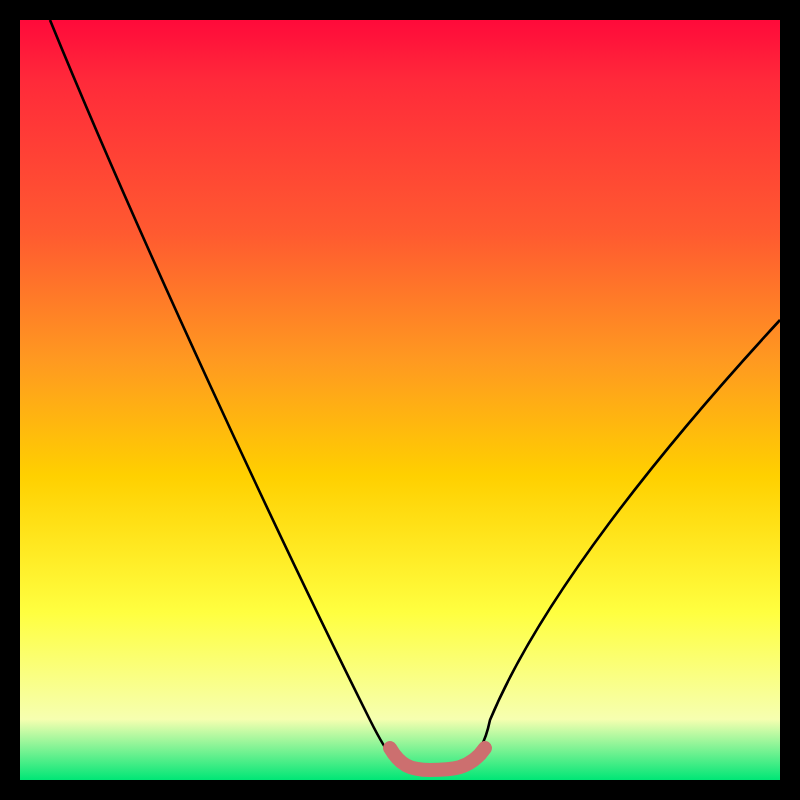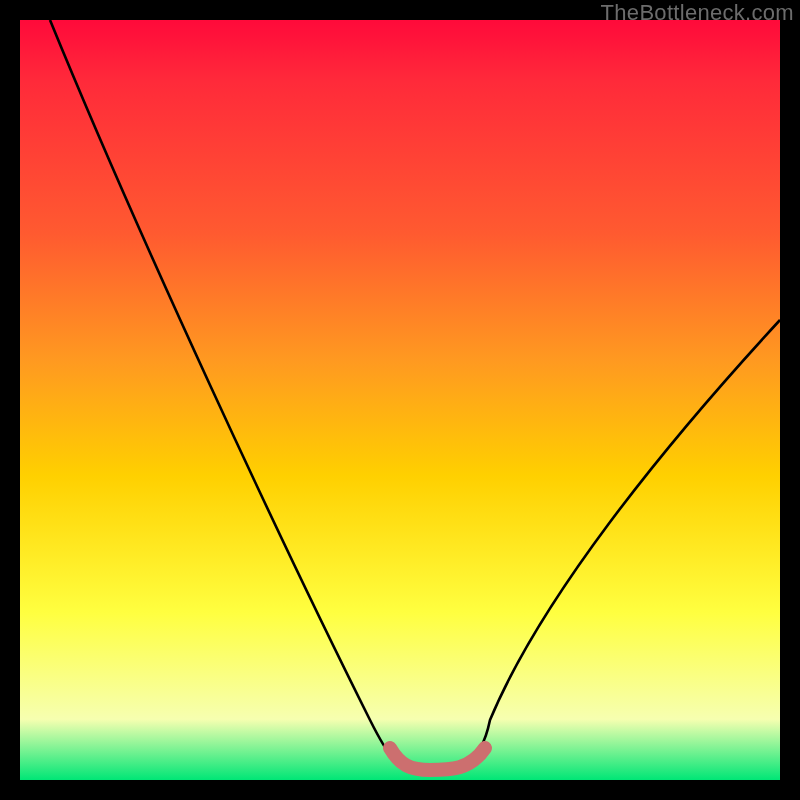--- a/index.html
+++ b/index.html
@@ -71,15 +71,14 @@
                C 440 748, 460 748, 470 700
                C 520 580, 640 430, 760 300" fill="none" stroke="#000" stroke-width="2.6"></path>
 
       <path d="M 370 728
                C 380 745, 390 750, 410 750
                C 430 750, 450 750, 465 728" fill="none" stroke="#cc6f6f" stroke-width="14" stroke-linecap="round"></path>
     </svg>
 
   </div>
 
-  <div class="watermark">TheBottleneck.com</div>
 
 </div>
 
 </body></html>

